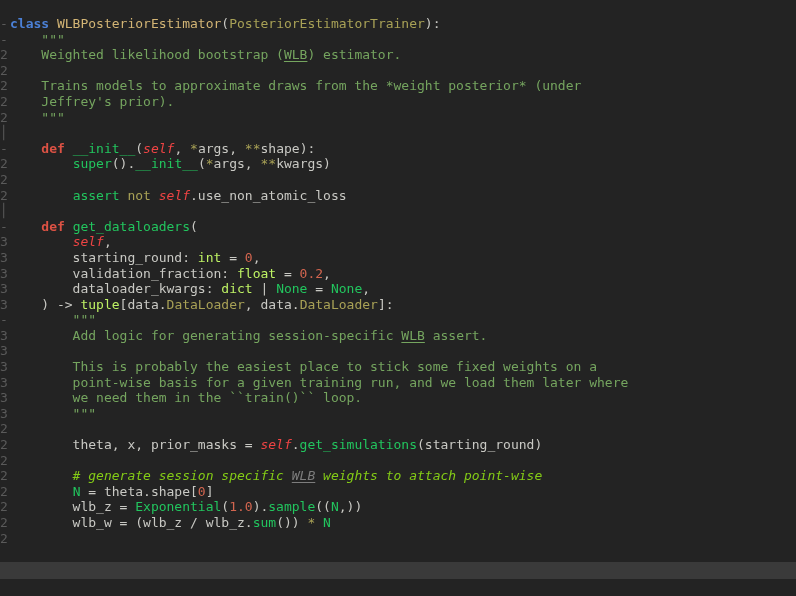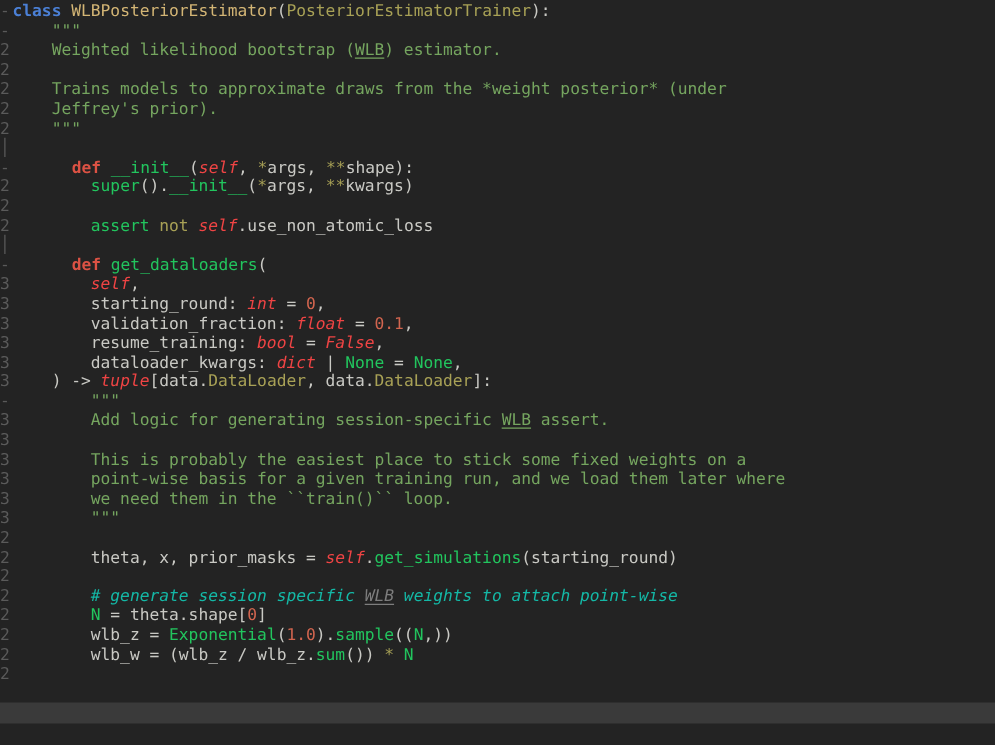--- a/index.html
+++ b/index.html
@@ -4,41 +4,41 @@
 <style>
   * { margin:0; padding:0; box-sizing:border-box; }
   html,body { width:796px; height:596px; }
   body {
     background:#232323;
     font-family:"DejaVu Sans Mono", monospace;
     overflow:hidden;
     position:relative;
   }
   .editor {
-    position:absolute; top:2px; left:0; width:796px; height:562px;
+    position:absolute; top:16px; left:0; width:796px; height:562px;
     overflow:hidden;
     font-size:13px; line-height:15.6px;
   }
   .row { height:15.6px; white-space:pre; }
   .gutter {
     display:inline-block; width:10px; color:#5a5a5a;
     font-style:normal;
   }
   .s-fg   { color:#c9c9c4; }
   .s-kwc  { color:#4b80d6; font-weight:bold; }
-  .s-kwd  { color:#dc5244; font-weight:bold;margin-left:16px; }
+  .s-kwd  { color:#dc5244; font-weight:bold; }
   .s-cls  { color:#d3b575; }
   .s-sup  { color:#a8a156; }
   .s-op   { color:#a8a156; }
   .s-blue { color:#22c55e; }
   .s-grn  { color:#75a55f; }
   .s-grnu { color:#75a55f; text-decoration:underline; text-underline-offset:2px; }
-  .s-com  { color:#14b8a6; font-style:italic;margin-top:15px; }
+  .s-com  { color:#84cc16; font-style:italic;margin-top:15px; }
   .s-comu { color:#7d7d7d; font-style:italic; text-decoration:underline; text-underline-offset:2px; }
-  .s-typ  { color:#ef4444;font-style:italic; }
+  .s-typ  { color:#bef264; }
   .s-num  { color:#d2654f; }
   .s-slf  { color:#ef4444; font-style:italic; }
   .statusbar {
     position:absolute; left:0; bottom:17px; width:796px; height:17px;
     background:#3a3a3a; color:#e3e3e3;
     font-size:13px; line-height:17px;
     white-space:pre;
   }
   .statusbar .file { position:absolute; left:2px; }
   .cmdline {
@@ -59,22 +59,21 @@
     <div class="row"><span class="gutter">2</span><span class="s-grn">    """</span></div>
     <div class="row"><span class="gutter">│</span></div>
     <div class="row"><span class="gutter">-</span><span class="s-fg">    </span><span class="s-kwd">def</span><span class="s-fg"> </span><span class="s-blue">__init__</span><span class="s-fg">(</span><span class="s-slf">self</span><span class="s-fg">, </span><span class="s-op">*</span><span class="s-fg">args, </span><span class="s-op">**</span><span class="s-fg">shape):</span></div>
     <div class="row"><span class="gutter">2</span><span class="s-fg">        </span><span class="s-blue">super</span><span class="s-fg">().</span><span class="s-blue">__init__</span><span class="s-fg">(</span><span class="s-op">*</span><span class="s-fg">args, </span><span class="s-op">**</span><span class="s-fg">kwargs)</span></div>
     <div class="row"><span class="gutter">2</span></div>
     <div class="row"><span class="gutter">2</span><span class="s-fg">        </span><span class="s-blue">assert</span><span class="s-fg"> </span><span class="s-op">not</span><span class="s-fg"> </span><span class="s-slf">self</span><span class="s-fg">.use_non_atomic_loss</span></div>
     <div class="row"><span class="gutter">│</span></div>
     <div class="row"><span class="gutter">-</span><span class="s-fg">    </span><span class="s-kwd">def</span><span class="s-fg"> </span><span class="s-blue">get_dataloaders</span><span class="s-fg">(</span></div>
     <div class="row"><span class="gutter">3</span><span class="s-fg">        </span><span class="s-slf">self</span><span class="s-fg">,</span></div>
     <div class="row"><span class="gutter">3</span><span class="s-fg">        starting_round: </span><span class="s-typ">int</span><span class="s-fg"> = </span><span class="s-num">0</span><span class="s-fg">,</span></div>
-    <div class="row"><span class="gutter">3</span><span class="s-fg">        validation_fraction: </span><span class="s-typ">float</span><span class="s-fg"> = </span><span class="s-num">0.1</span><span class="s-fg">,</span></div>
-    <div class="row"><span class="gutter">3</span><span class="s-fg">        resume_training: </span><span class="s-typ">bool</span><span class="s-fg"> = </span><span class="s-typ">False</span><span class="s-fg">,</span></div>
+    <div class="row"><span class="gutter">3</span><span class="s-fg">        validation_fraction: </span><span class="s-typ">float</span><span class="s-fg"> = </span><span class="s-num">0.2</span><span class="s-fg">,</span></div>
     <div class="row"><span class="gutter">3</span><span class="s-fg">        dataloader_kwargs: </span><span class="s-typ">dict</span><span class="s-fg"> | </span><span class="s-blue">None</span><span class="s-fg"> = </span><span class="s-blue">None</span><span class="s-fg">,</span></div>
     <div class="row"><span class="gutter">3</span><span class="s-fg">    ) -&gt; </span><span class="s-typ">tuple</span><span class="s-fg">[data.</span><span class="s-sup">DataLoader</span><span class="s-fg">, data.</span><span class="s-sup">DataLoader</span><span class="s-fg">]:</span></div>
     <div class="row"><span class="gutter">-</span><span class="s-grn">        """</span></div>
     <div class="row"><span class="gutter">3</span><span class="s-grn">        Add logic for generating session-specific </span><span class="s-grnu">WLB</span><span class="s-grn"> assert.</span></div>
     <div class="row"><span class="gutter">3</span></div>
     <div class="row"><span class="gutter">3</span><span class="s-grn">        This is probably the easiest place to stick some fixed weights on a</span></div>
     <div class="row"><span class="gutter">3</span><span class="s-grn">        point-wise basis for a given training run, and we load them later where</span></div>
     <div class="row"><span class="gutter">3</span><span class="s-grn">        we need them in the ``train()`` loop.</span></div>
     <div class="row"><span class="gutter">3</span><span class="s-grn">        """</span></div>
     <div class="row"><span class="gutter">2</span></div>

